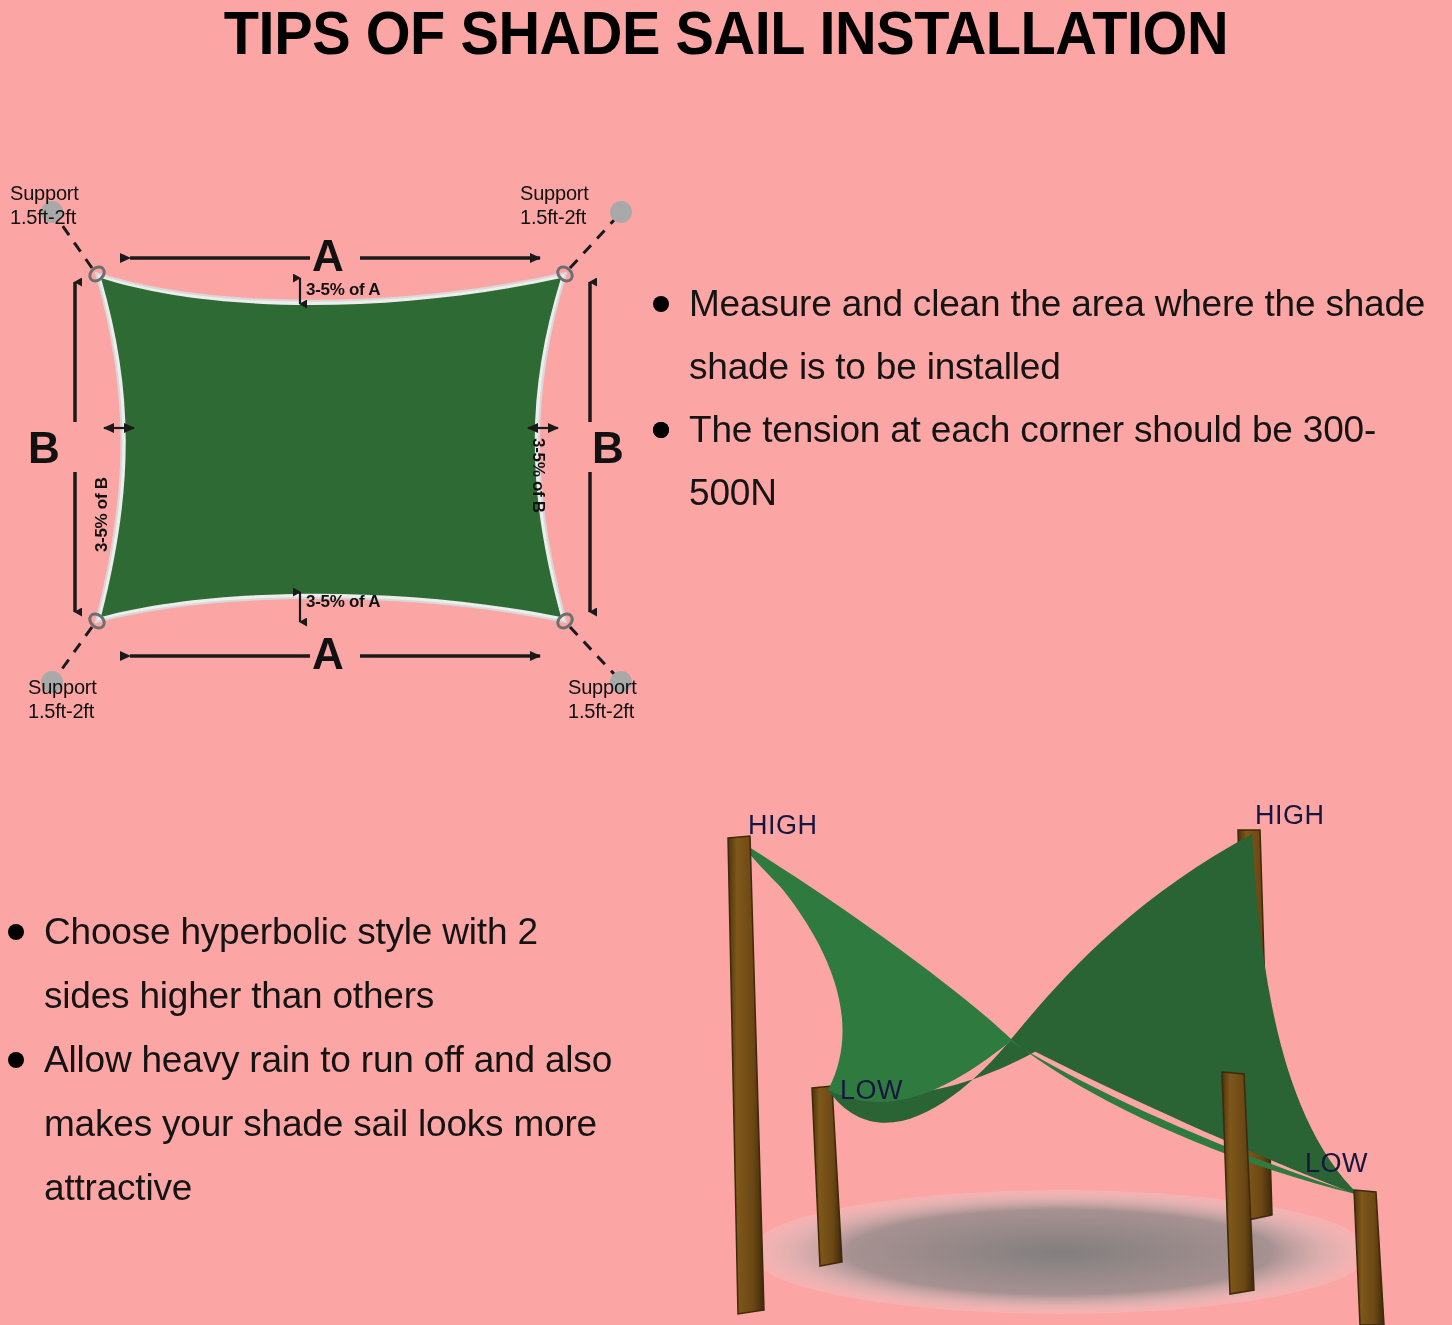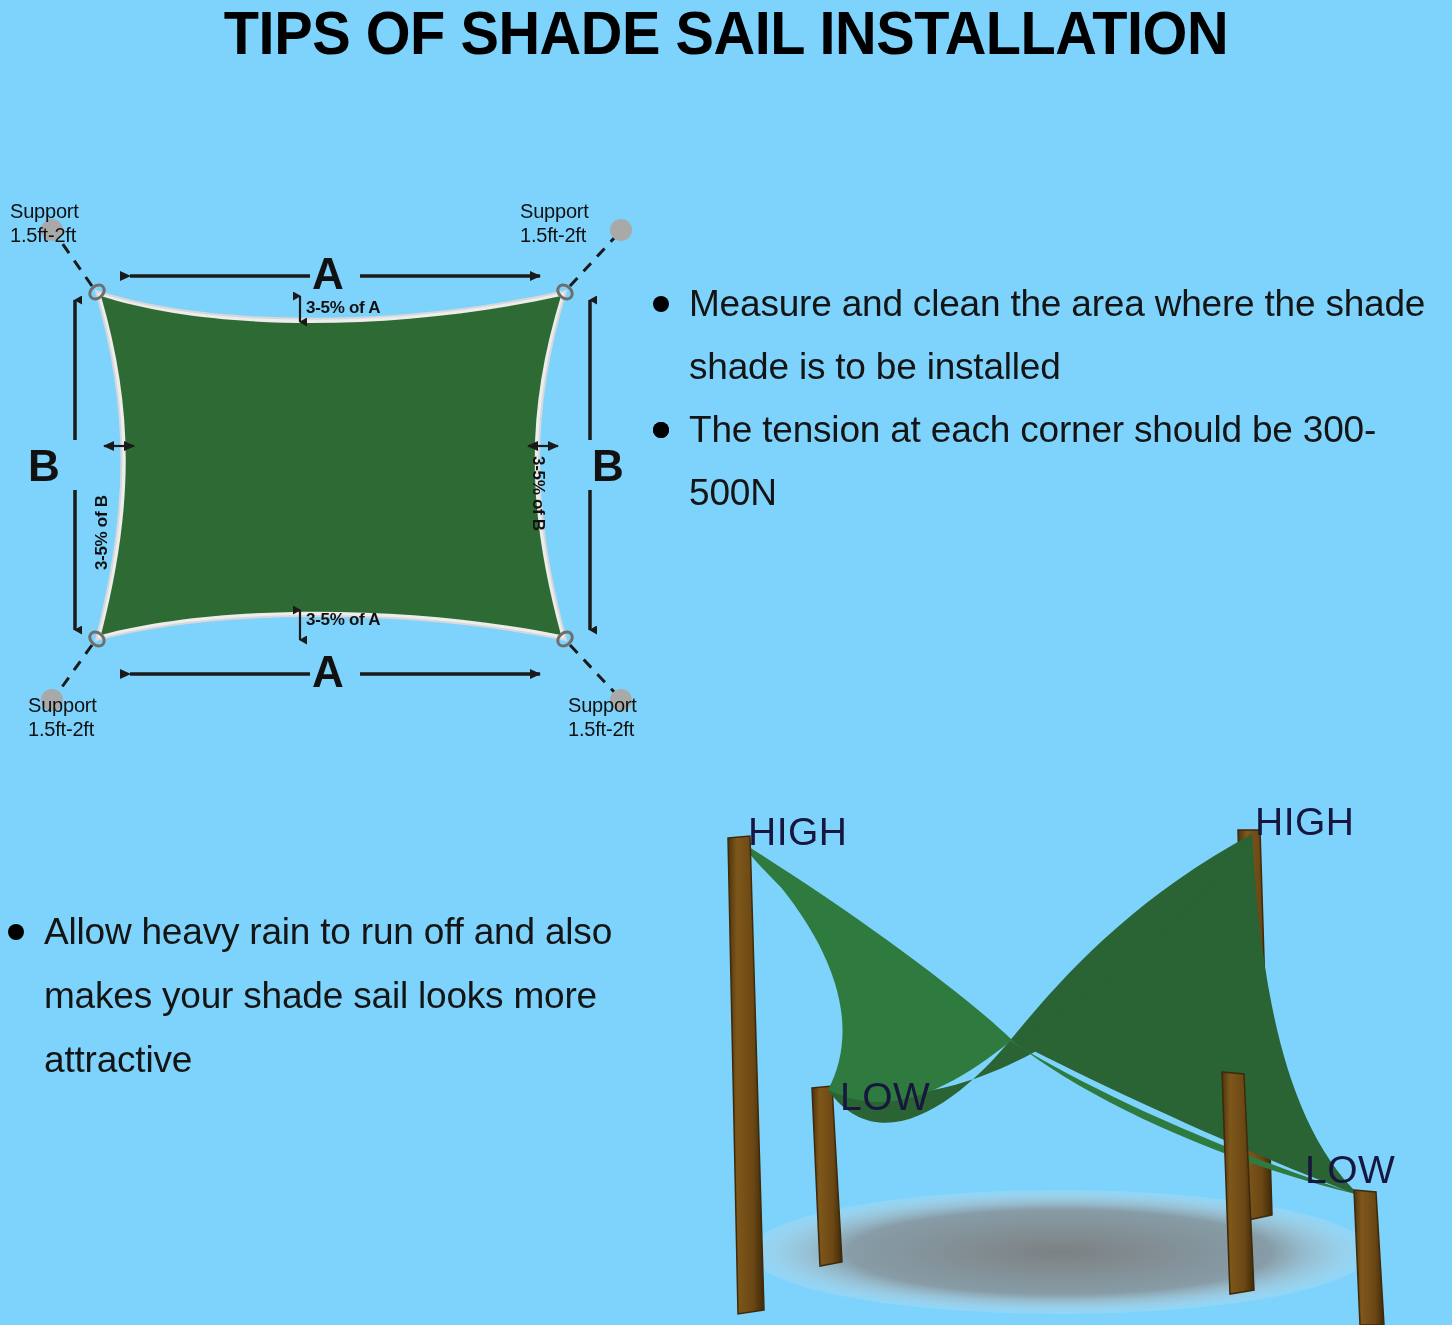--- a/index.html
+++ b/index.html
@@ -9,21 +9,21 @@
     background: #ffffff;
   }
   body {
     font-family: "Liberation Sans", "DejaVu Sans", sans-serif;
     color: #000000;
   }
   #page {
     position: relative;
     width: 1452px;
     height: 1325px;
-    background: #7dd3fc;
+    background: #fca5a5;
     overflow: hidden;
   }
 
   
   #title {
     position: absolute;
     left: 0;
     top: 0;
     width: 1452px;
     height: 66px;
@@ -36,21 +36,21 @@
     transform: scaleX(0.93);
     transform-origin: center center;
     white-space: nowrap;
     color: #000000;
   }
 
   
   #rect-diagram {
     position: absolute;
     left: 0px;
-    top: 178px;
+    top: 160px;
     width: 650px;
     height: 580px;
   }
   #rect-diagram svg { display: block; }
 
   .diag-label {
     position: absolute;
     font-family: "Liberation Sans", "DejaVu Sans", sans-serif;
     font-weight: bold;
     color: #111111;
@@ -132,21 +132,21 @@
     left: 660px;
     top: 790px;
     width: 792px;
     height: 535px;
   }
   #hyper-diagram svg { display: block; }
 
   .hl-label {
     position: absolute;
     font-family: "Liberation Sans", "DejaVu Sans", sans-serif;
-    font-size: 39px;
+    font-size: 27px;
     font-weight: normal;
     color: #16163f;
     letter-spacing: 0.5px;
     white-space: nowrap;
     text-align: right;
   }
 </style>
 </head>
 <body>
 
@@ -279,20 +279,24 @@
     </li>
     <li>
       <span class="dot"></span>
       <span>The tension at each corner should be 300-500N</span>
     </li>
   </ul>
 
   <ul class="bullets" id="bullets-bottom">
     <li>
       <span class="dot"></span>
+      <span>Choose hyperbolic style with 2 sides higher than others</span>
+    </li>
+    <li>
+      <span class="dot"></span>
       <span>Allow heavy rain to run off and also makes your shade sail looks more attractive</span>
     </li>
   </ul>
 
   <div id="hyper-diagram">
     <svg width="792" height="535" viewBox="0 0 792 535" xmlns="http://www.w3.org/2000/svg">
       <defs>
         <linearGradient id="postGrad" x1="0" y1="0" x2="1" y2="0">
           <stop offset="0%" stop-color="#4E340D"></stop>
           <stop offset="25%" stop-color="#7E571A"></stop>

